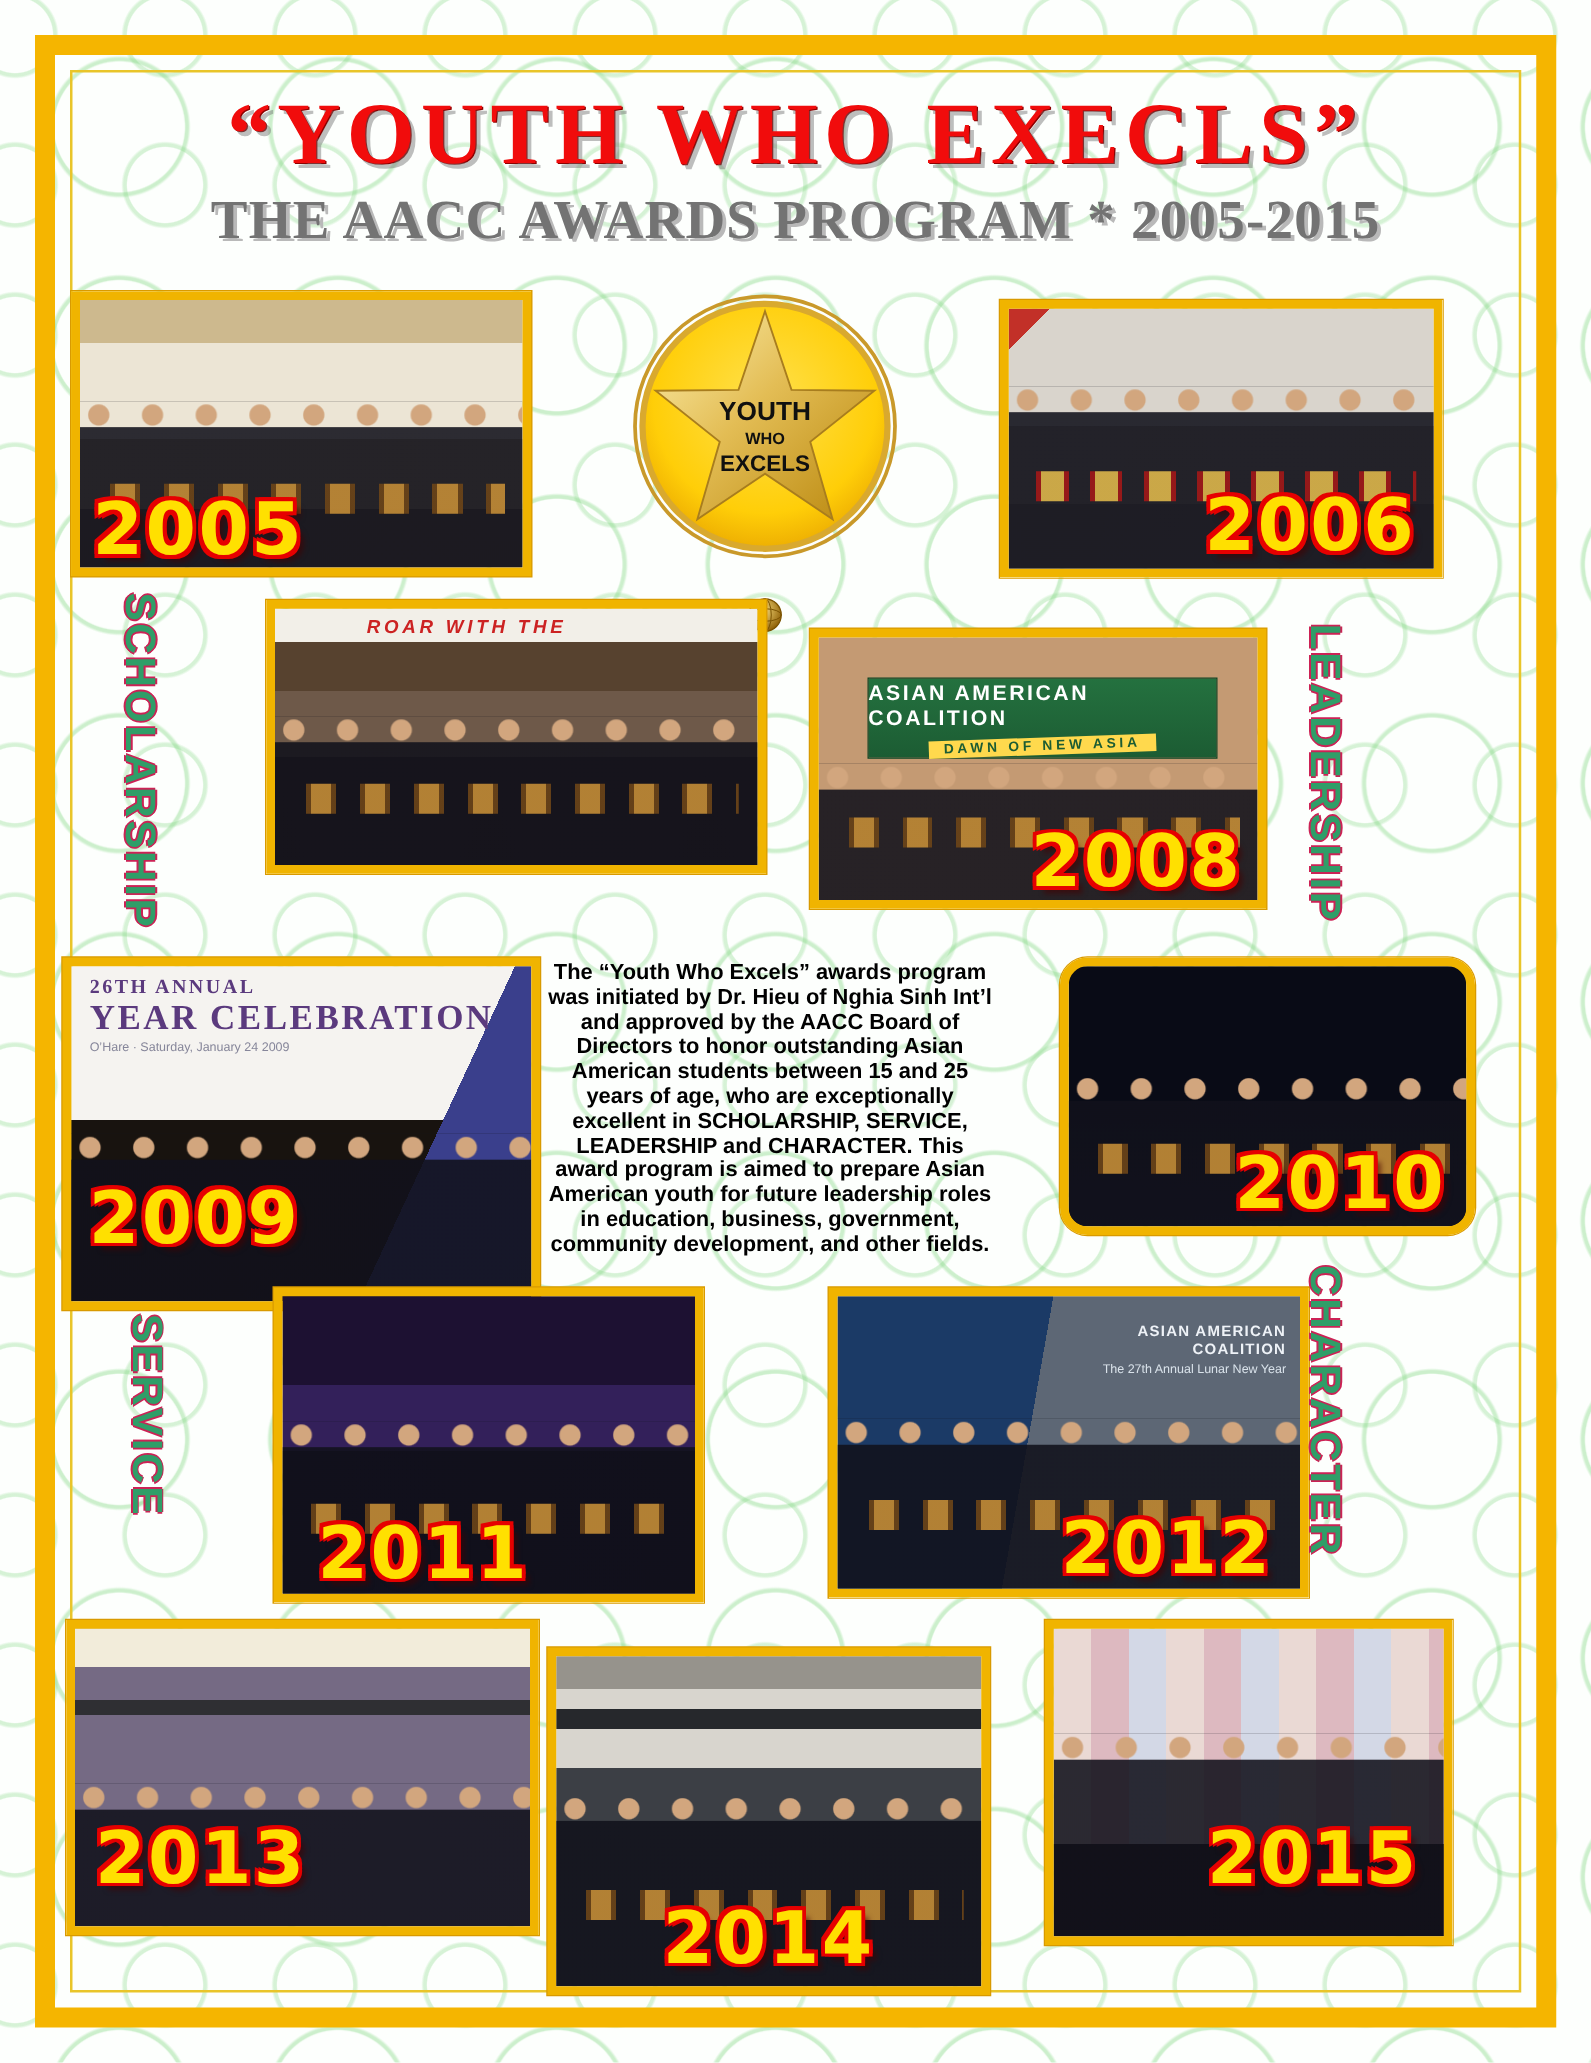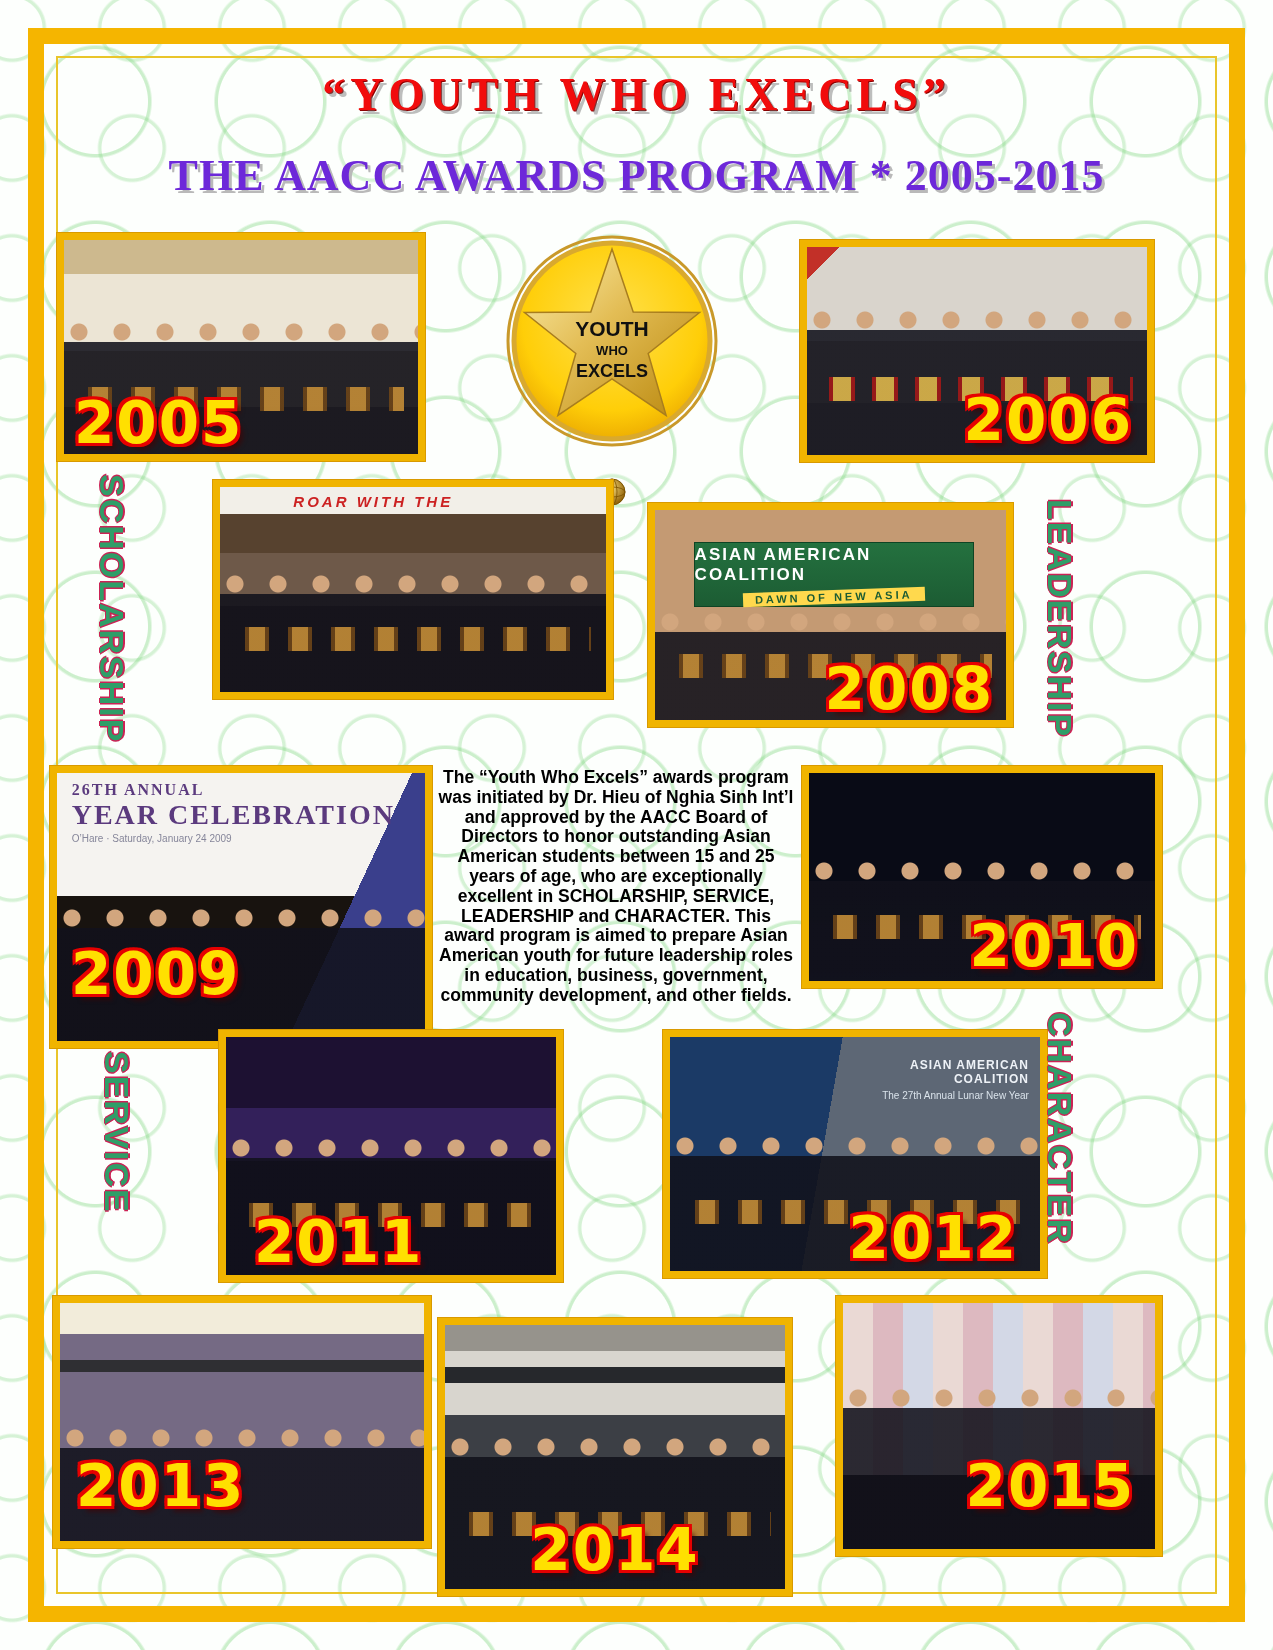--- a/index.html
+++ b/index.html
@@ -11,28 +11,28 @@
       radial-gradient(circle, rgba(130,215,130,0) 52px, rgba(130,215,130,.40) 53px, rgba(130,215,130,.40) 55px, rgba(130,215,130,0) 57px),
       radial-gradient(circle, rgba(130,215,130,0) 30px, rgba(130,215,130,.32) 31px, rgba(130,215,130,.32) 33px, rgba(130,215,130,0) 35px);
     background-size:175px 175px, 120px 120px;
     background-position:8px 14px, 72px 88px;
   }
   .frame-outer{position:absolute;inset:28px;border:16px solid #f5b500;pointer-events:none;z-index:1;}
   .frame-inner{position:absolute;inset:56px;border:2px solid #e9c52a;pointer-events:none;z-index:1;}
 
   .title{
     position:absolute;left:0;right:0;top:68px;text-align:center;z-index:3;
-    font-family:"Liberation Serif", serif;font-weight:bold;font-size:46px;letter-spacing:5px;
+    font-family:"Liberation Serif", serif;font-weight:bold;font-size:70px;letter-spacing:5px;
     color:#f10c0c;text-shadow:4px 4px 0 rgba(110,110,110,.45), 1px 1px 0 #8b0000;
     white-space:nowrap;
   }
   .subtitle{
     position:absolute;left:0;right:0;top:150px;text-align:center;z-index:3;
     font-family:"Liberation Serif", serif;font-weight:bold;font-size:44px;letter-spacing:1px;
-    color:#6d28d9;text-shadow:3px 3px 0 #b9b9b9;white-space:nowrap;
+    color:#737373;text-shadow:3px 3px 0 #b9b9b9;white-space:nowrap;
   }
 
   .photo{
     position:absolute;box-sizing:border-box;border:7px solid #f0b400;
     box-shadow:0 0 0 1px #d99a00;overflow:hidden;z-index:2;background:#222;
   }
   .ppl{
     position:absolute;left:0;right:0;bottom:0;height:58%;z-index:1;
     background-image:
       radial-gradient(circle 9px at 15px 11px, #d2a67e 8px, rgba(0,0,0,0) 9px),
@@ -231,21 +231,21 @@
     <span class="l1">26TH ANNUAL</span>
     <span class="l2">YEAR CELEBRATION</span>
     <span class="l3">O’Hare · Saturday, January 24 2009</span>
   </div>
   <div class="ppl" style="height:50%;"></div>
   <div class="year" style="left:14px;bottom:38px;">2009</div>
 </figure>
 
 <div class="para">The “Youth Who Excels” awards program was initiated by Dr. Hieu of Nghia Sinh Int’l and approved by the AACC Board of Directors to honor outstanding Asian American students between 15 and 25 years of age, who are exceptionally excellent in SCHOLARSHIP, SERVICE, LEADERSHIP and CHARACTER. This award program is aimed to prepare Asian American youth for future leadership roles in education, business, government, community development, and other fields.</div>
 
-<figure class="photo s2010" style="left:802px;top:766px;width:360px;height:222px;margin:0;">
+<figure class="photo s2010" style="left:848px;top:766px;width:332px;height:222px;margin:0;border-radius:22px;">
   <div class="ppl"></div>
   <div class="plq"></div>
   <div class="year" style="right:16px;bottom:6px;">2010</div>
 </figure>
 
 <div class="vlabel" style="left:97px;top:1022px;height:220px;">SERVICE</div>
 
 <figure class="photo s2011" style="left:219px;top:1030px;width:344px;height:252px;margin:0;">
   <div class="ppl"></div>
   <div class="plq"></div>

